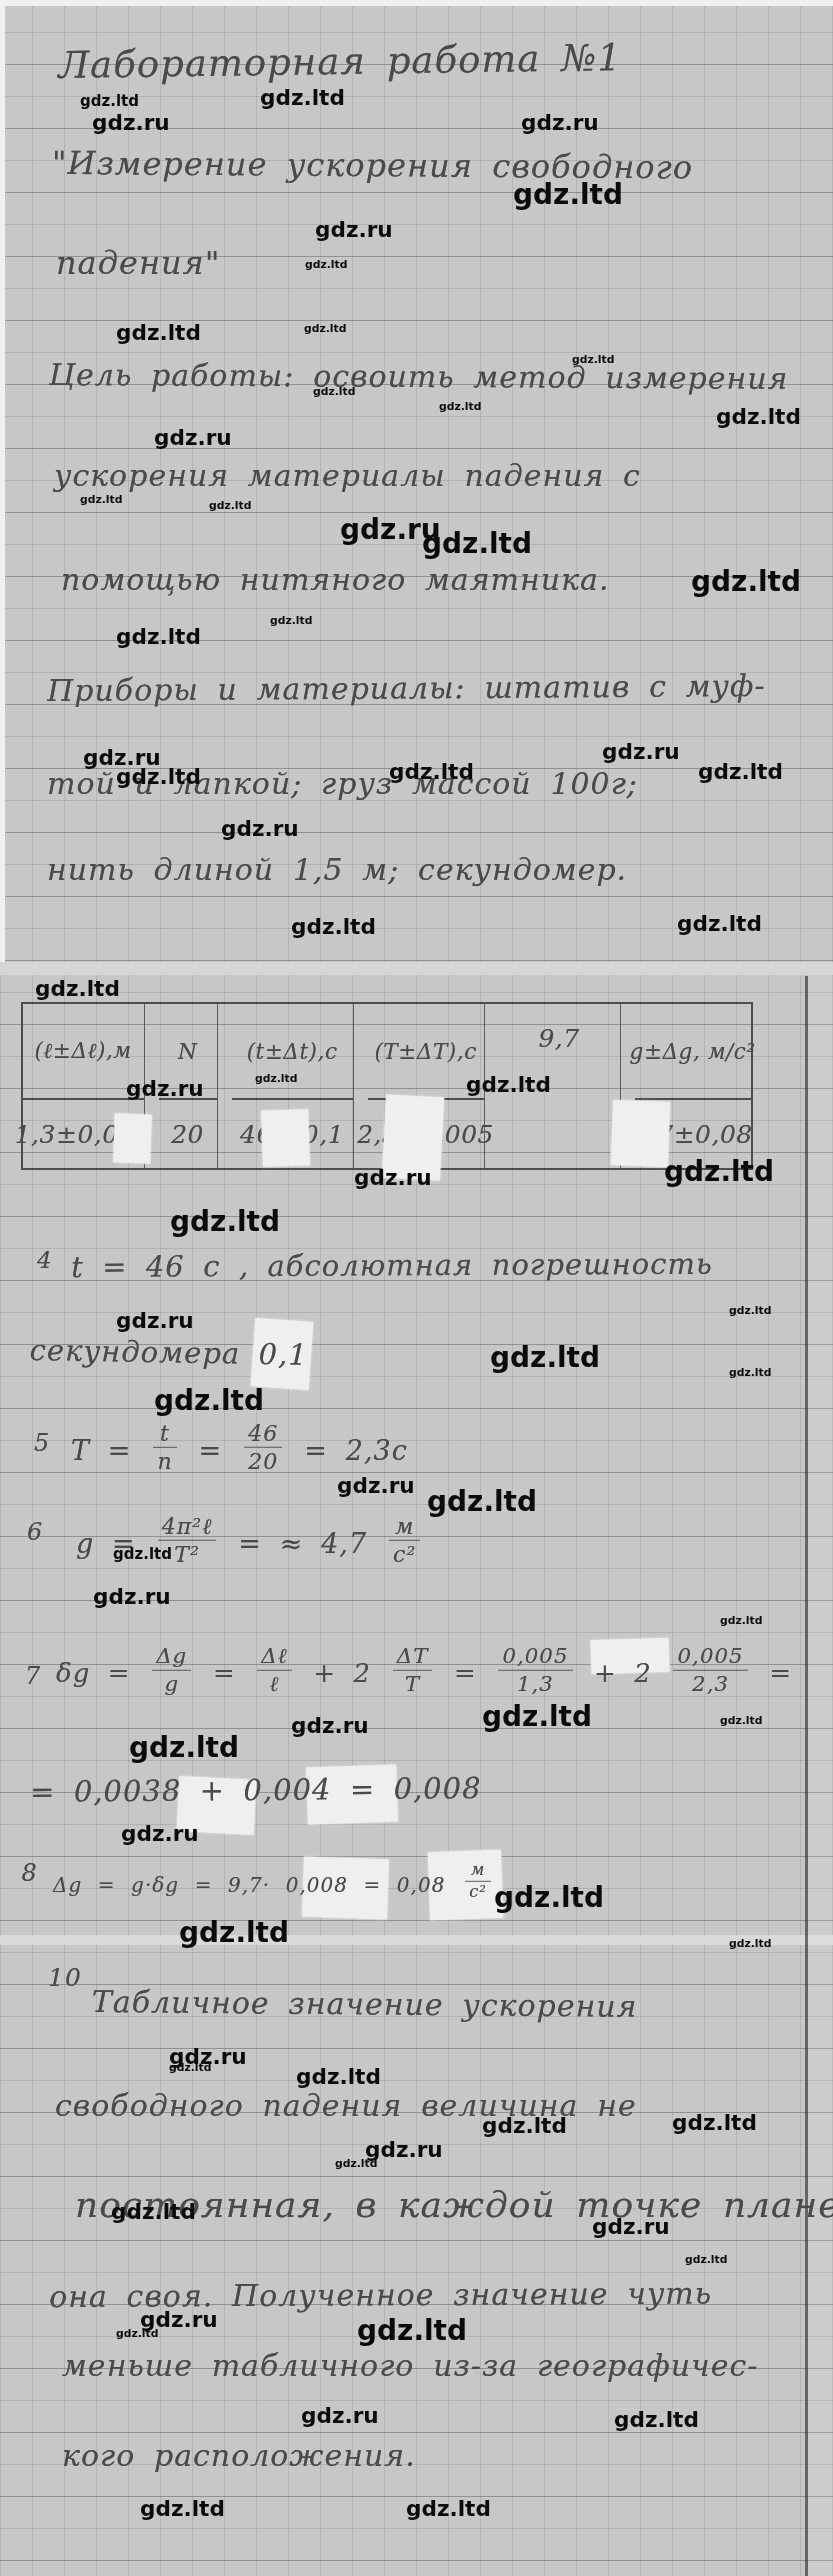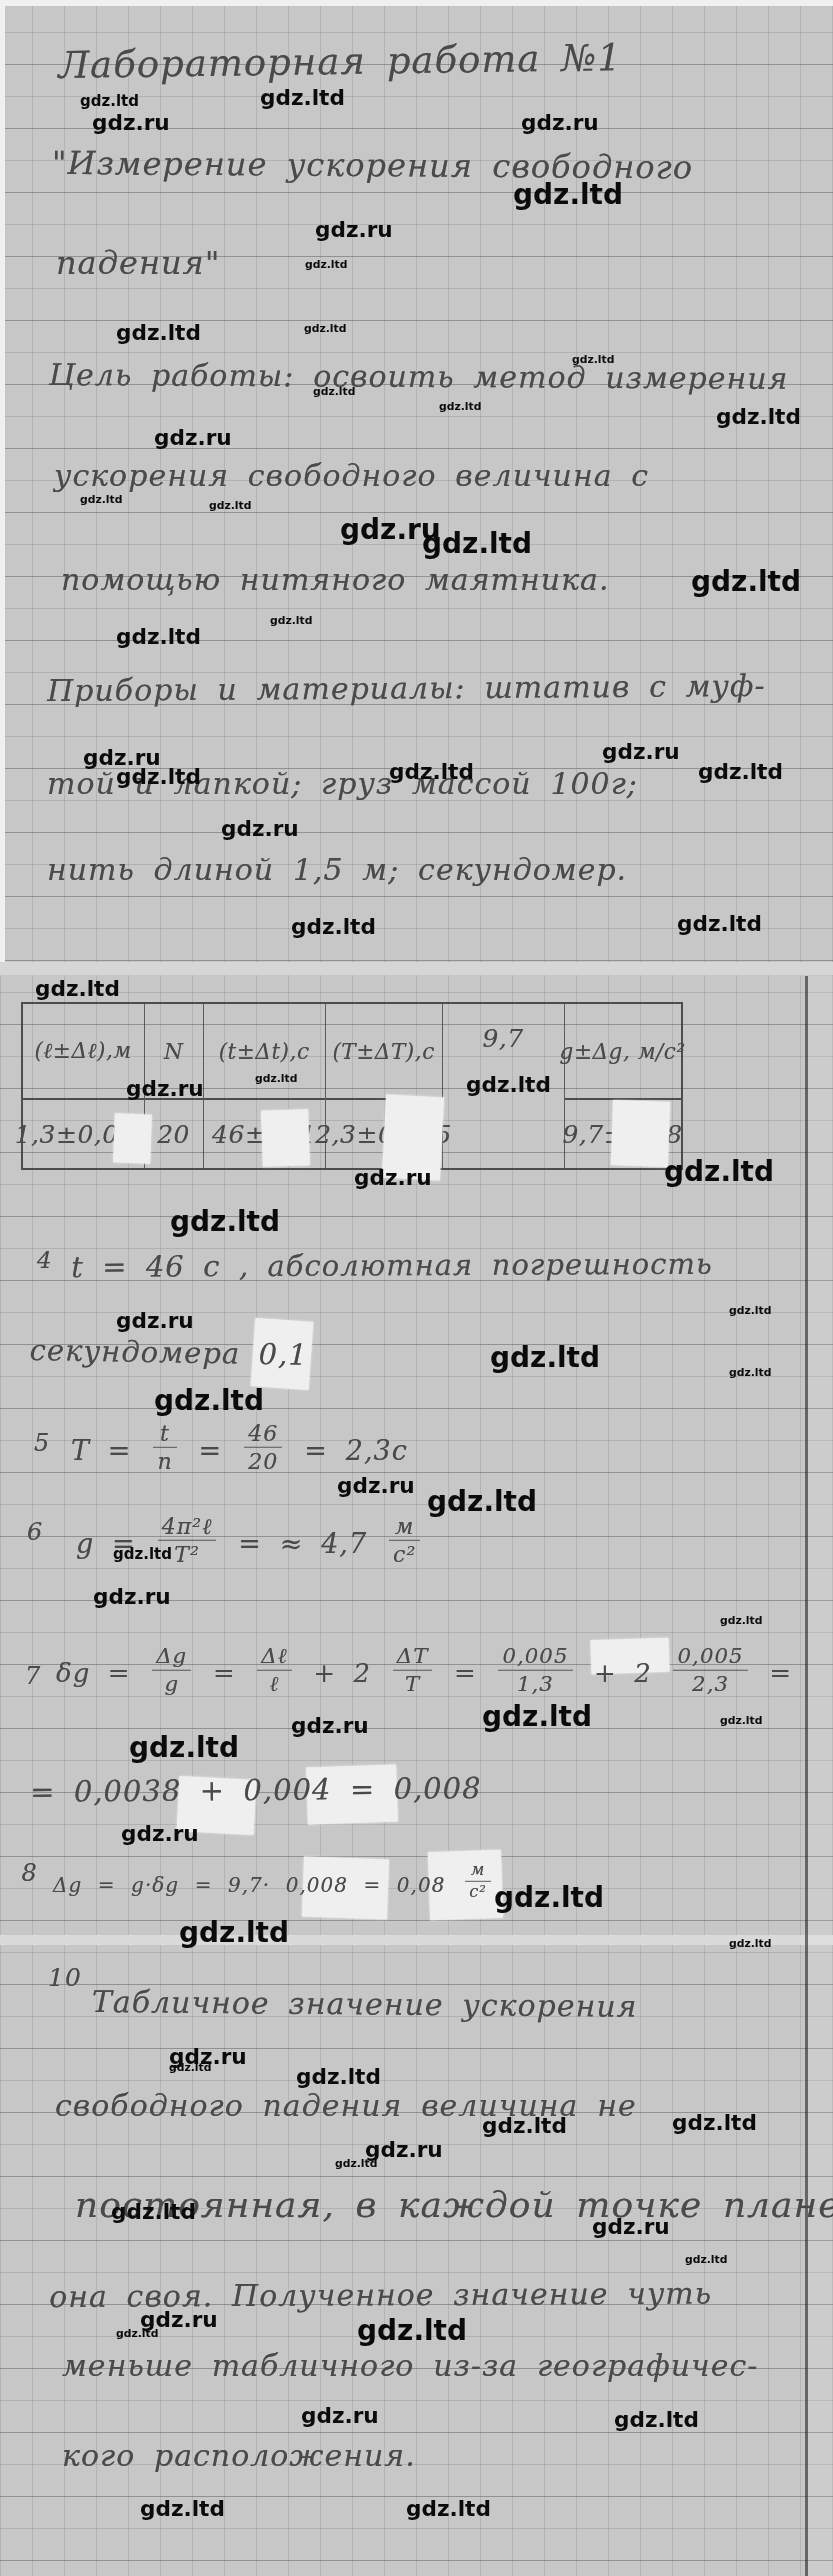--- a/index.html
+++ b/index.html
@@ -22,21 +22,21 @@
     white-space:nowrap;letter-spacing:1px;word-spacing:8.2px;line-height:1.15;
     transform-origin:left top;z-index:4;
     text-shadow:0 0 0.5px rgba(70,70,70,.55);
   }
   .wm{
     position:absolute;font-family:"DejaVu Sans", sans-serif;font-weight:bold;
     color:var(--wmcolor,#0b0b0b);white-space:nowrap;line-height:1;z-index:5;
   }
   .patch{position:absolute;background:var(--tape,#efefef);z-index:3;box-shadow:0 0 2.6px rgba(255,255,255,.7);}
 
-  #results-table{position:absolute;z-index:2;border:2.1px solid rgba(55,55,55,.85);display:flex;}
+  #results-table{position:absolute;z-index:2;border:2.1px solid rgba(55,55,55,.85);display:flex;gap:14px;}
   .tcol{display:flex;flex-direction:column;}
   .tcol:not(:last-child){border-right:1.5px solid rgba(55,55,55,.75);}
   .th,.td{
     display:flex;align-items:center;justify-content:center;
     font-style:italic;color:var(--pencil,#4a4a4a);letter-spacing:0.5px;
     text-shadow:0 0 0.5px rgba(70,70,70,.5);white-space:nowrap;
   }
   .th{border-bottom:2.1px solid rgba(55,55,55,.85);font-size:21.6px;}
   .td{font-size:25px;}
 
@@ -92,21 +92,21 @@
       <div class="patch" style="left: 178px; top: 1778px; width: 77px; height: 55px; transform: rotate(3deg);"></div>
       <div class="patch" style="left: 307px; top: 1766px; width: 90px; height: 57px; transform: rotate(-2deg);"></div>
       <div class="patch" style="left: 303px; top: 1858px; width: 85px; height: 60px; transform: rotate(2deg);"></div>
       <div class="patch" style="left: 429px; top: 1851px; width: 73px; height: 68px; transform: rotate(-2deg);"></div>
     </div>
   <div id="lines">
       <div class="hl" style="left: 58px; top: 45px; font-size: 37px; transform: rotate(-0.8deg);">Лабораторная  работа  №1</div>
       <div class="hl" style="left: 52px; top: 145px; font-size: 32px; transform: rotate(0.4deg);">"Измерение  ускорения  свободного</div>
       <div class="hl" style="left: 56px; top: 245px; font-size: 32px;">падения"</div>
       <div class="hl" style="left: 49px; top: 358px; font-size: 30px; transform: rotate(0.3deg);">Цель работы: освоить метод измерения</div>
-      <div class="hl" style="left: 54px; top: 459px; font-size: 30px;">ускорения  свободного  величина  с</div>
+      <div class="hl" style="left: 54px; top: 459px; font-size: 30px;">ускорения  материалы  падения  с</div>
       <div class="hl" style="left: 61px; top: 563px; font-size: 30px;">помощью  нитяного  маятника.</div>
       <div class="hl" style="left: 47px; top: 674px; font-size: 30px; transform: rotate(-0.4deg);">Приборы и материалы: штатив с муф-</div>
       <div class="hl" style="left: 47px; top: 767px; font-size: 30px;">той и лапкой; груз массой 100г;</div>
       <div class="hl" style="left: 47px; top: 853px; font-size: 30px;">нить длиной 1,5 м; секундомер.</div>
       <div class="hl" style="left: 37px; top: 1247px; font-size: 23px;">4</div>
       <div class="hl" style="left: 71px; top: 1251px; font-size: 29px; transform: rotate(-0.3deg);">t = 46 c , абсолютная погрешность</div>
       <div class="hl" style="left: 30px; top: 1334px; font-size: 29px; transform: rotate(1deg);">секундомера 0,1</div>
       <div class="hl" style="left: 34px; top: 1430px; font-size: 24px;">5</div>
       <div class="hl" style="left: 27px; top: 1519px; font-size: 24px;">6</div>
       <div class="hl" style="left: 25px; top: 1663px; font-size: 24px;">7</div>

